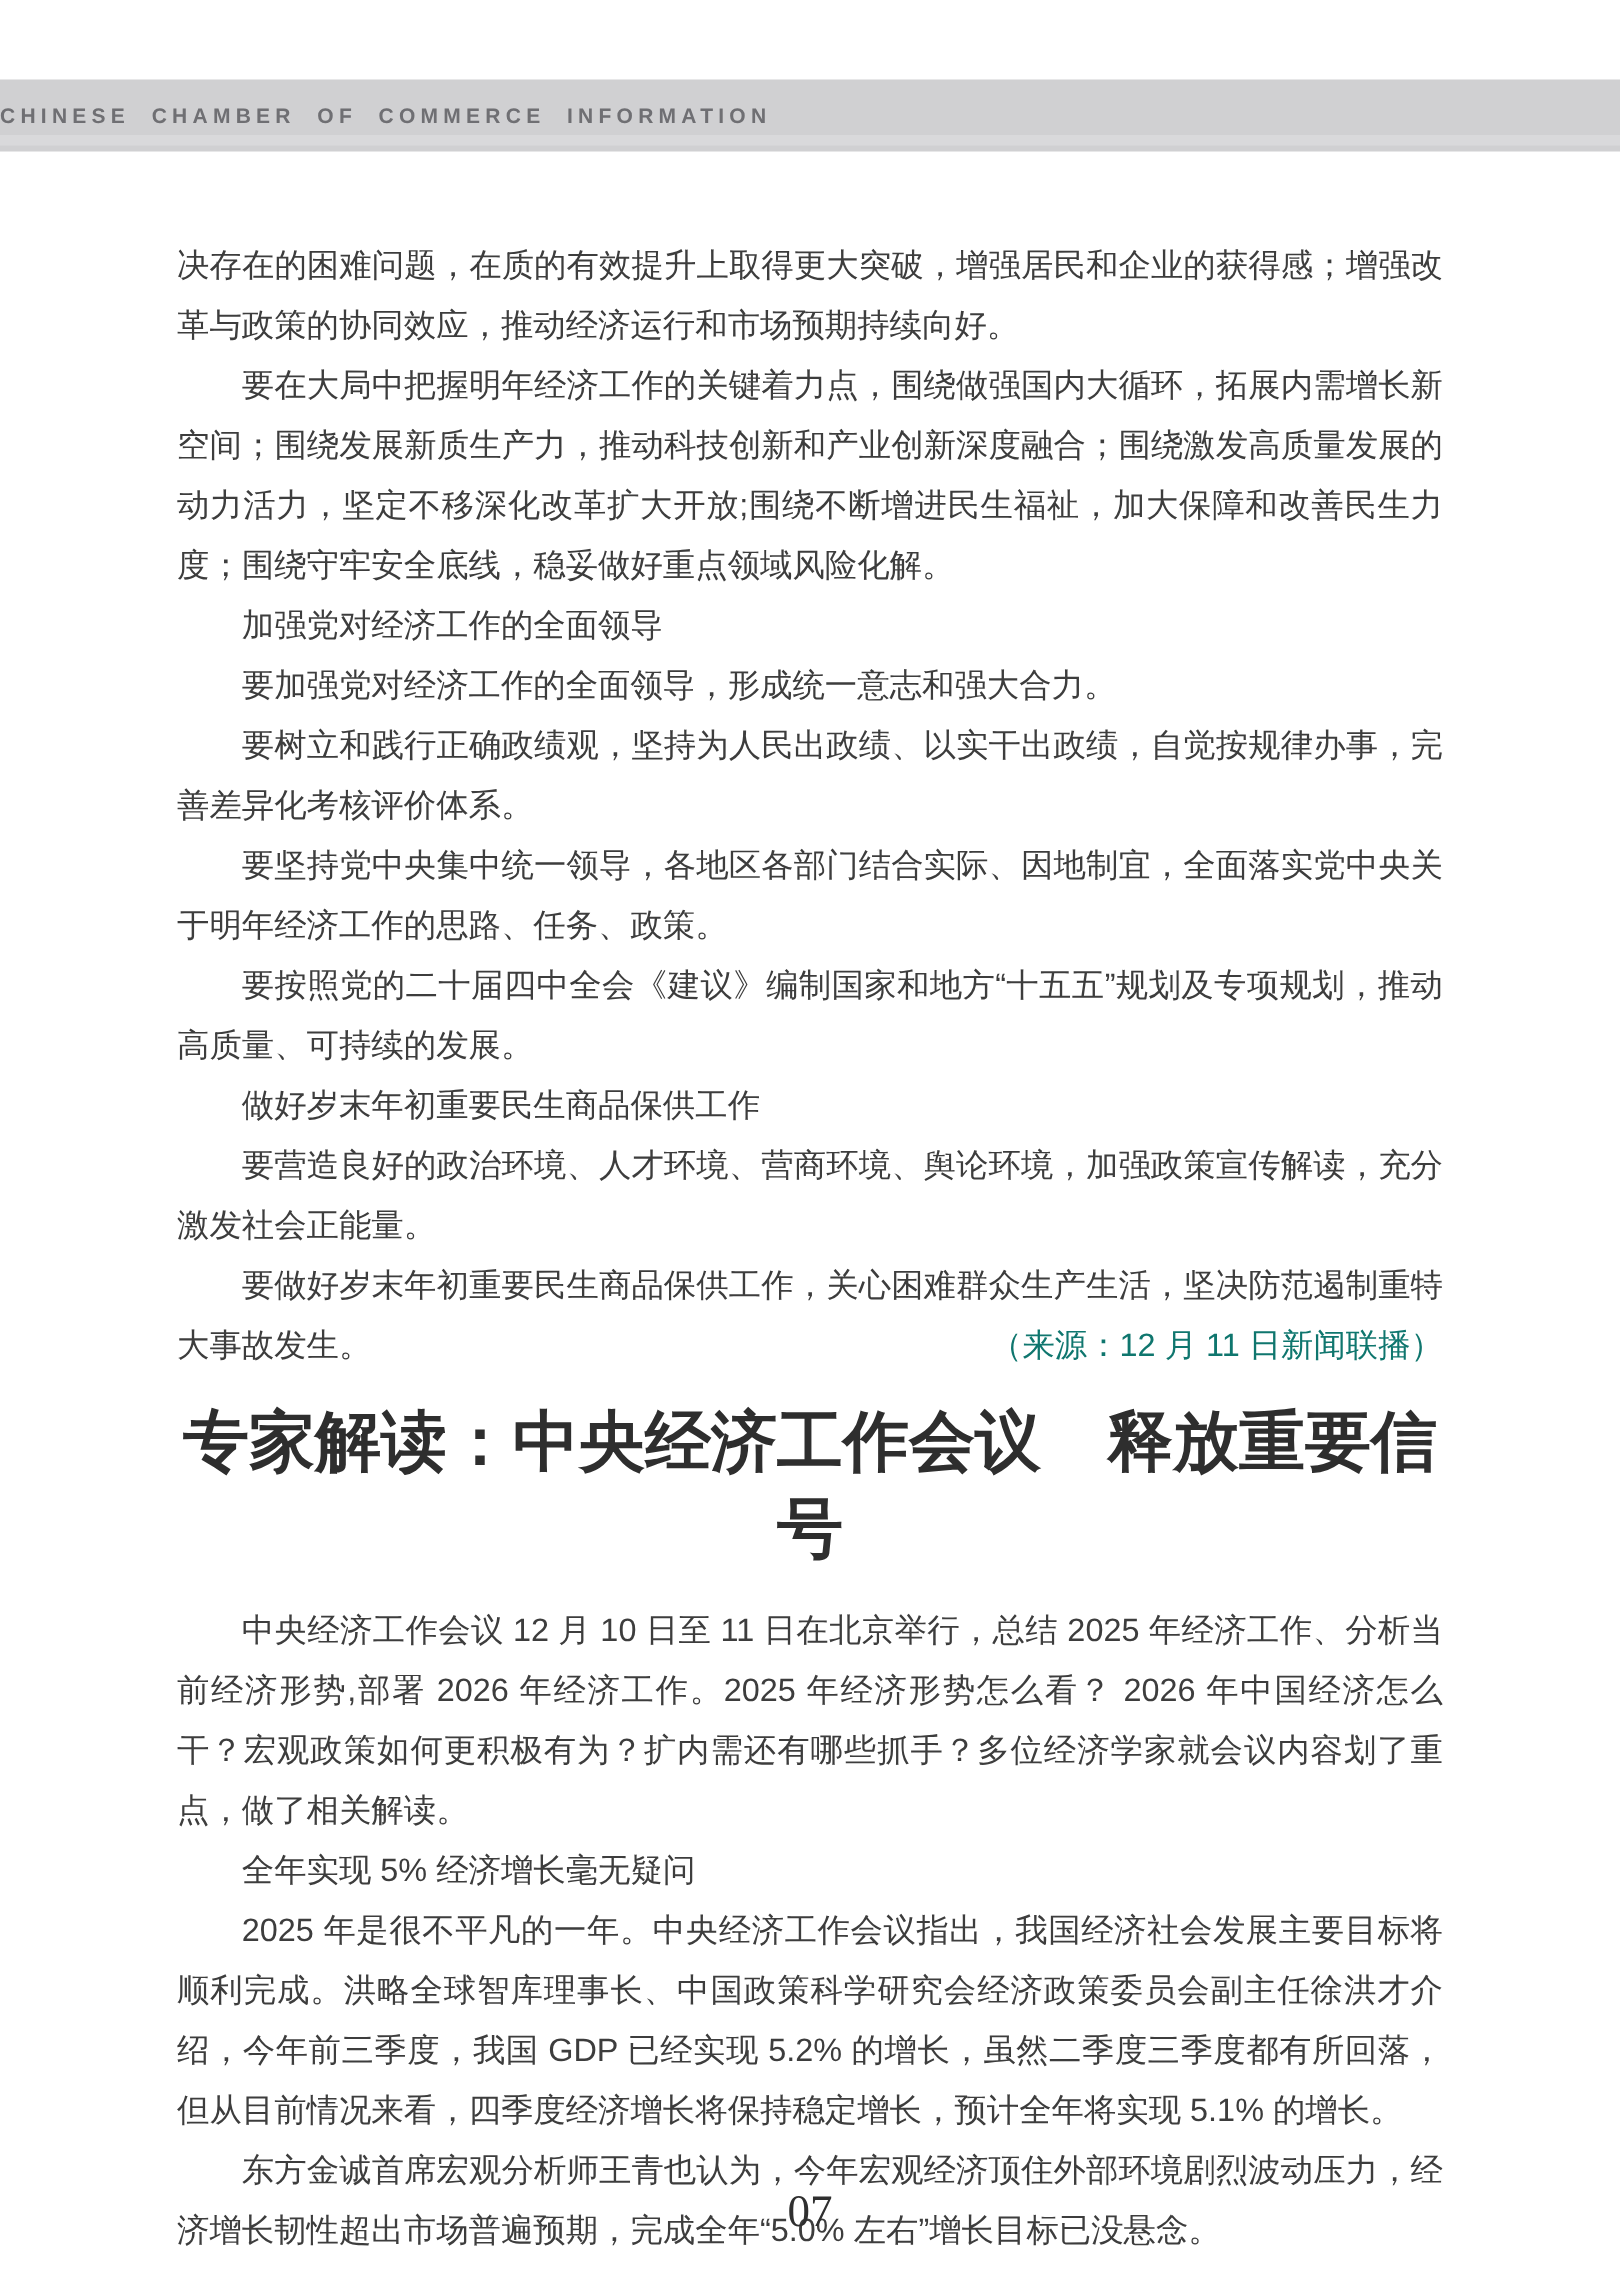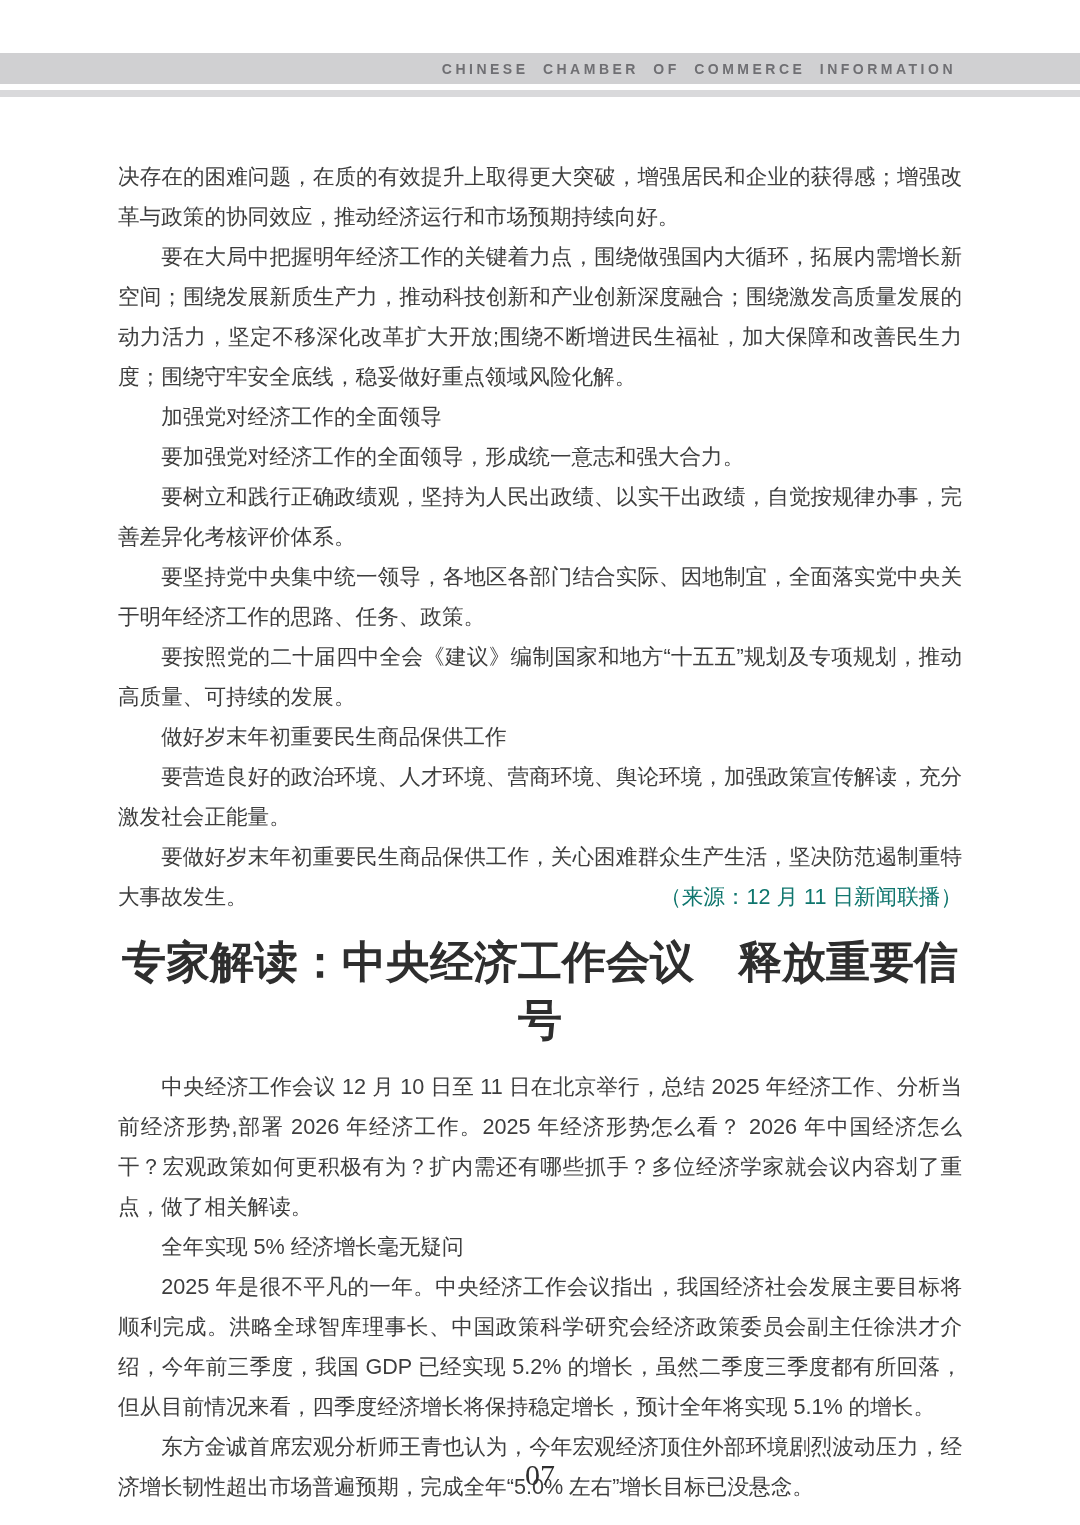--- a/index.html
+++ b/index.html
@@ -5,23 +5,23 @@
   html,body { margin:0; padding:0; background:#ffffff; }
   .page {
     position:relative;
     width:1080px; height:1525px;
     background:#ffffff;
     overflow:hidden;
     font-family:"Liberation Sans", sans-serif;
   }
   
   .banner {
-    position:absolute; top:53px; left:0; width:1080px; height:31px;
+    position:absolute; top:53px; left:0; width:1080px; height:48px;
     background:#d0d0d2;
-    display:flex; align-items:center; justify-content:flex-end;
+    display:flex; align-items:center; justify-content:flex-start;
     box-sizing:border-box; padding-right:124px;
   }
   .banner-text {
     font-size:14px; font-weight:bold;
     letter-spacing:3.5px; word-spacing:7px;
     color:#6f6f73;
   }
   .banner-underline {
     position:absolute; top:90px; left:0; width:1080px; height:7px;
     background:#d9d9db;

